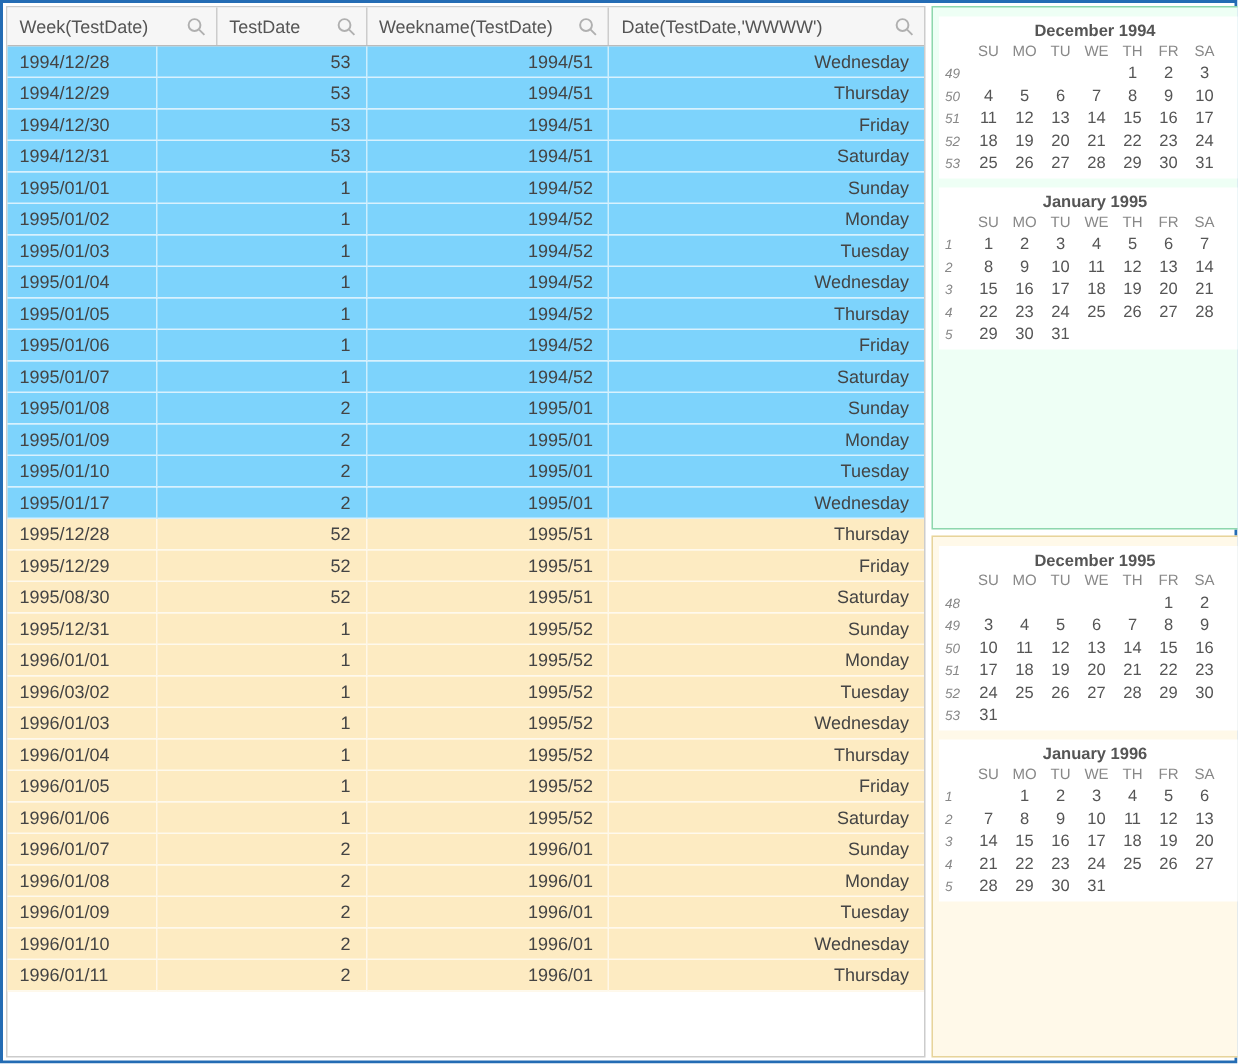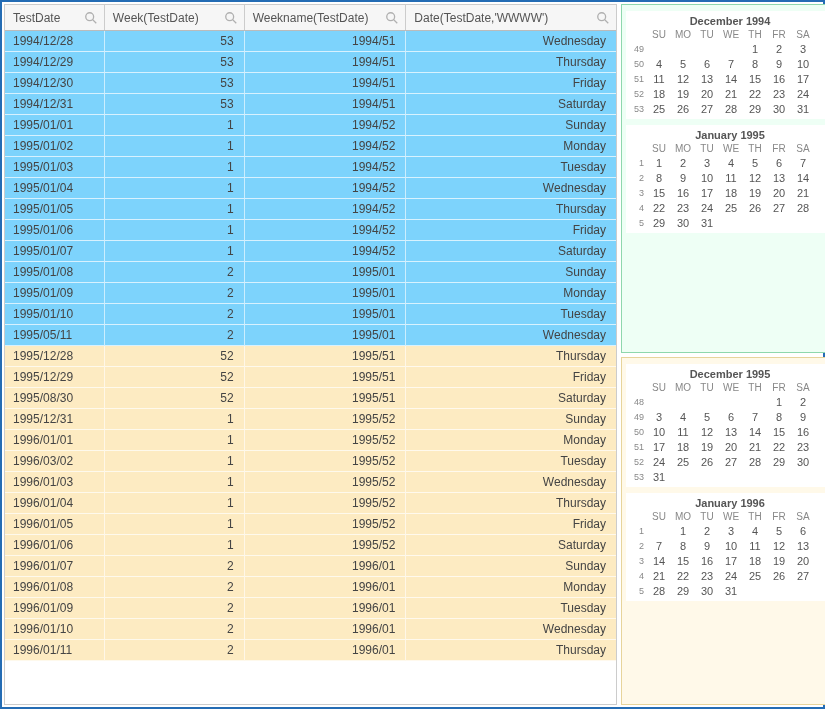--- a/index.html
+++ b/index.html
@@ -88,45 +88,45 @@
     padding: 4px 0 2px 0;
   }
   .cal-grid {
     display: grid;
     grid-template-columns: 16px repeat(7, 22px);
     gap: 3px 2px;
     padding: 0 20px 4px 4px;
     color: #555;
   }
   .cal-dow { color: #888; text-align: center; font-size: 10px; }
-  .cal-wk { color: #888; text-align: right; font-size: 9px; padding-right: 2px; align-self:center;}
+  .cal-wk { color: #888; font-size: 9px; padding-right: 2px; align-self:center;font-style:italic;}
   .cal-day { text-align: center; }
   .cal-spacer { }
 </style>
 </head>
 <body>
 
 <div class="frame">
 
   <div class="left">
     <div class="thead">
+      <div class="th col1">
+        <span>Week(TestDate)</span>
+        <svg class="mag" viewBox="0 0 16 16">
+            <circle cx="6.5" cy="6.5" r="4.5" fill="none" stroke="#777" stroke-width="1.5"></circle>
+            <line x1="10" y1="10" x2="14" y2="14" stroke="#777" stroke-width="1.5"></line>
+          </svg>
+      </div>
       <div class="th col0">
         <span>TestDate</span>
         <svg class="mag" viewBox="0 0 16 16">
             <circle cx="6.5" cy="6.5" r="4.5" fill="none" stroke="#777" stroke-width="1.5"></circle>
             <line x1="10" y1="10" x2="14" y2="14" stroke="#777" stroke-width="1.5"></line>
           </svg>
       </div>
-      <div class="th col1">
-        <span>Week(TestDate)</span>
-        <svg class="mag" viewBox="0 0 16 16">
-            <circle cx="6.5" cy="6.5" r="4.5" fill="none" stroke="#777" stroke-width="1.5"></circle>
-            <line x1="10" y1="10" x2="14" y2="14" stroke="#777" stroke-width="1.5"></line>
-          </svg>
-      </div>
       <div class="th col2">
         <span>Weekname(TestDate)</span>
         <svg class="mag" viewBox="0 0 16 16">
             <circle cx="6.5" cy="6.5" r="4.5" fill="none" stroke="#777" stroke-width="1.5"></circle>
             <line x1="10" y1="10" x2="14" y2="14" stroke="#777" stroke-width="1.5"></line>
           </svg>
       </div>
       <div class="th col3">
         <span>Date(TestDate,'WWWW')</span>
         <svg class="mag" viewBox="0 0 16 16">
@@ -214,21 +214,21 @@
           <div class="col2">1995/01</div>
           <div class="col3">Monday</div>
         </div>
         <div class="row green">
           <div class="col0">1995/01/10</div>
           <div class="col1">2</div>
           <div class="col2">1995/01</div>
           <div class="col3">Tuesday</div>
         </div>
         <div class="row green">
-          <div class="col0">1995/05/11</div>
+          <div class="col0">1995/01/17</div>
           <div class="col1">2</div>
           <div class="col2">1995/01</div>
           <div class="col3">Wednesday</div>
         </div>
         <div class="row yellow">
           <div class="col0">1995/12/28</div>
           <div class="col1">52</div>
           <div class="col2">1995/51</div>
           <div class="col3">Thursday</div>
         </div>

